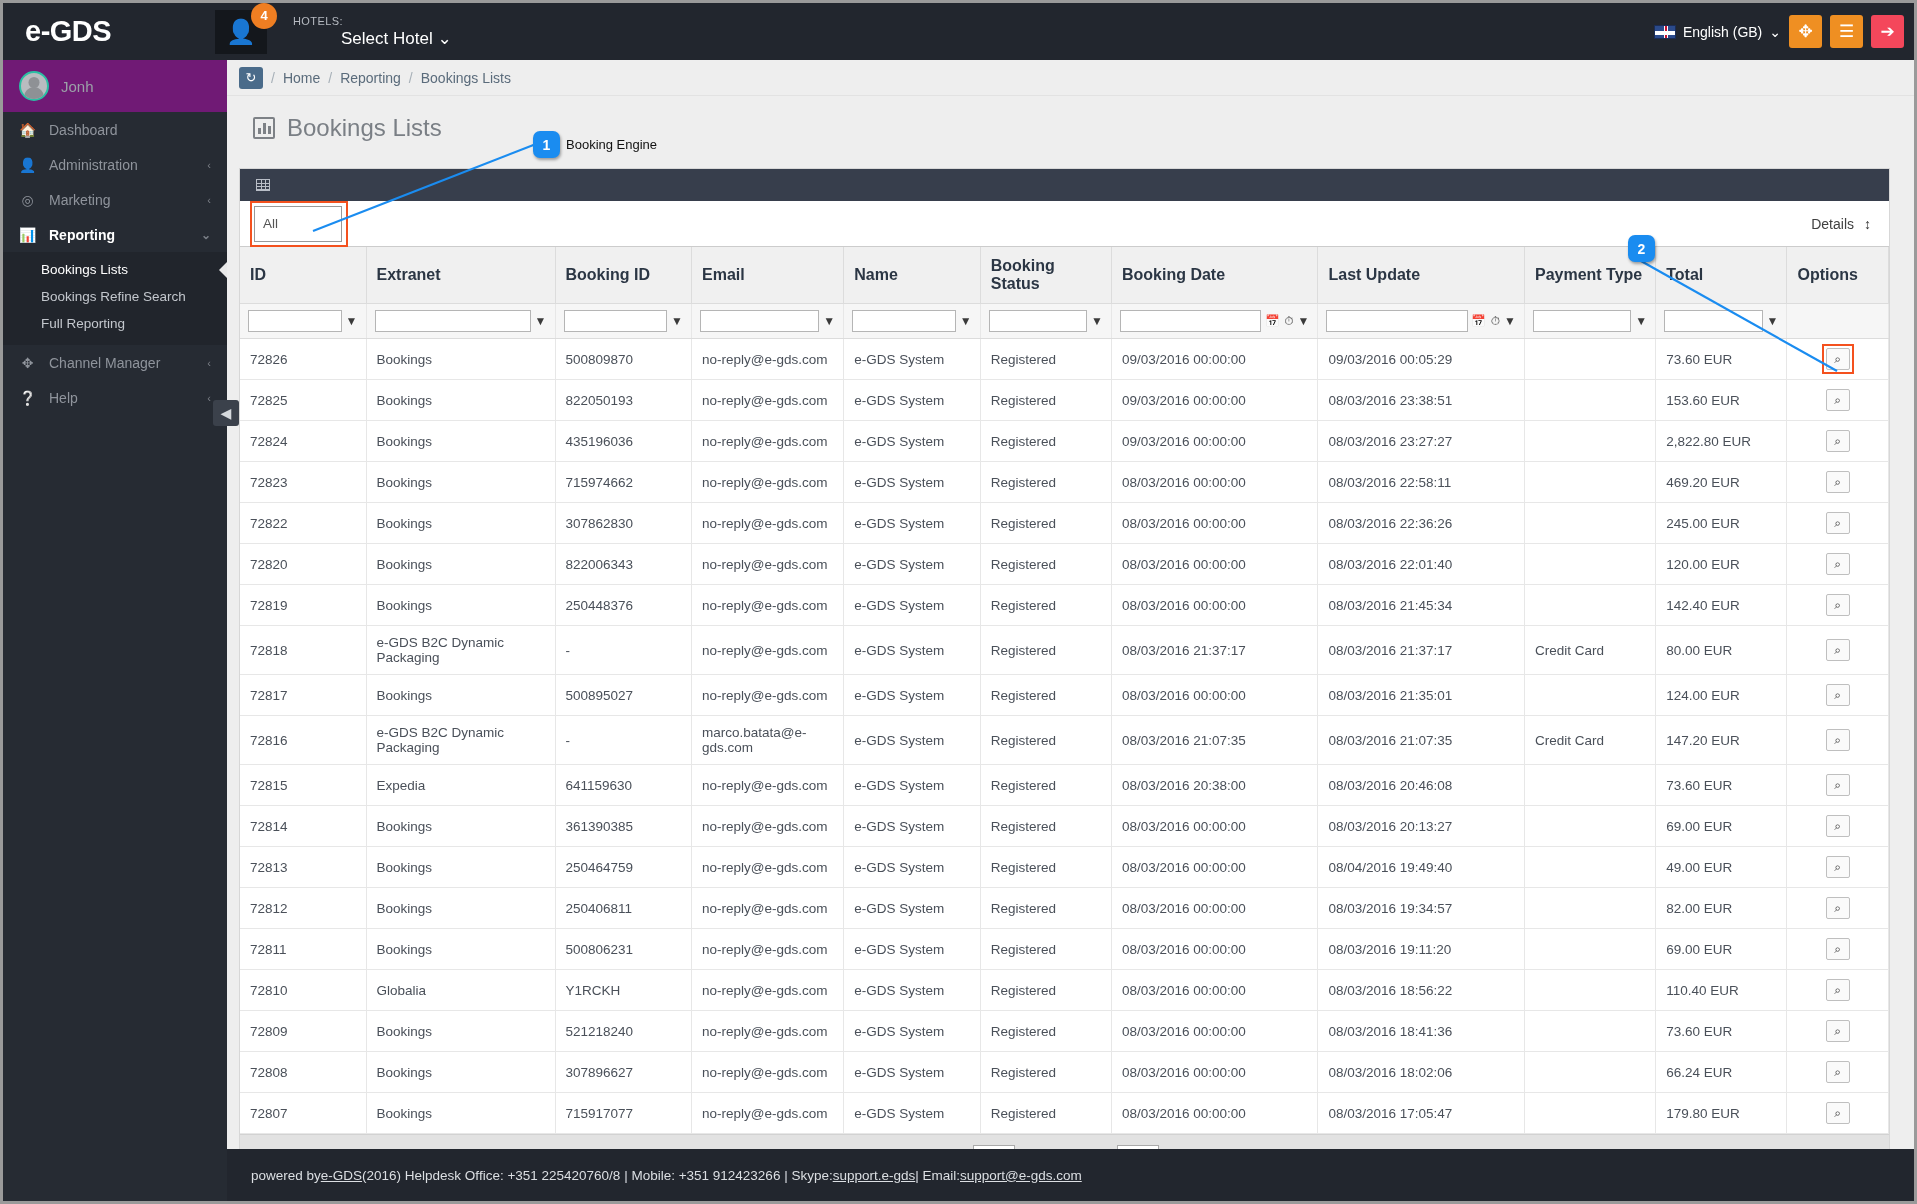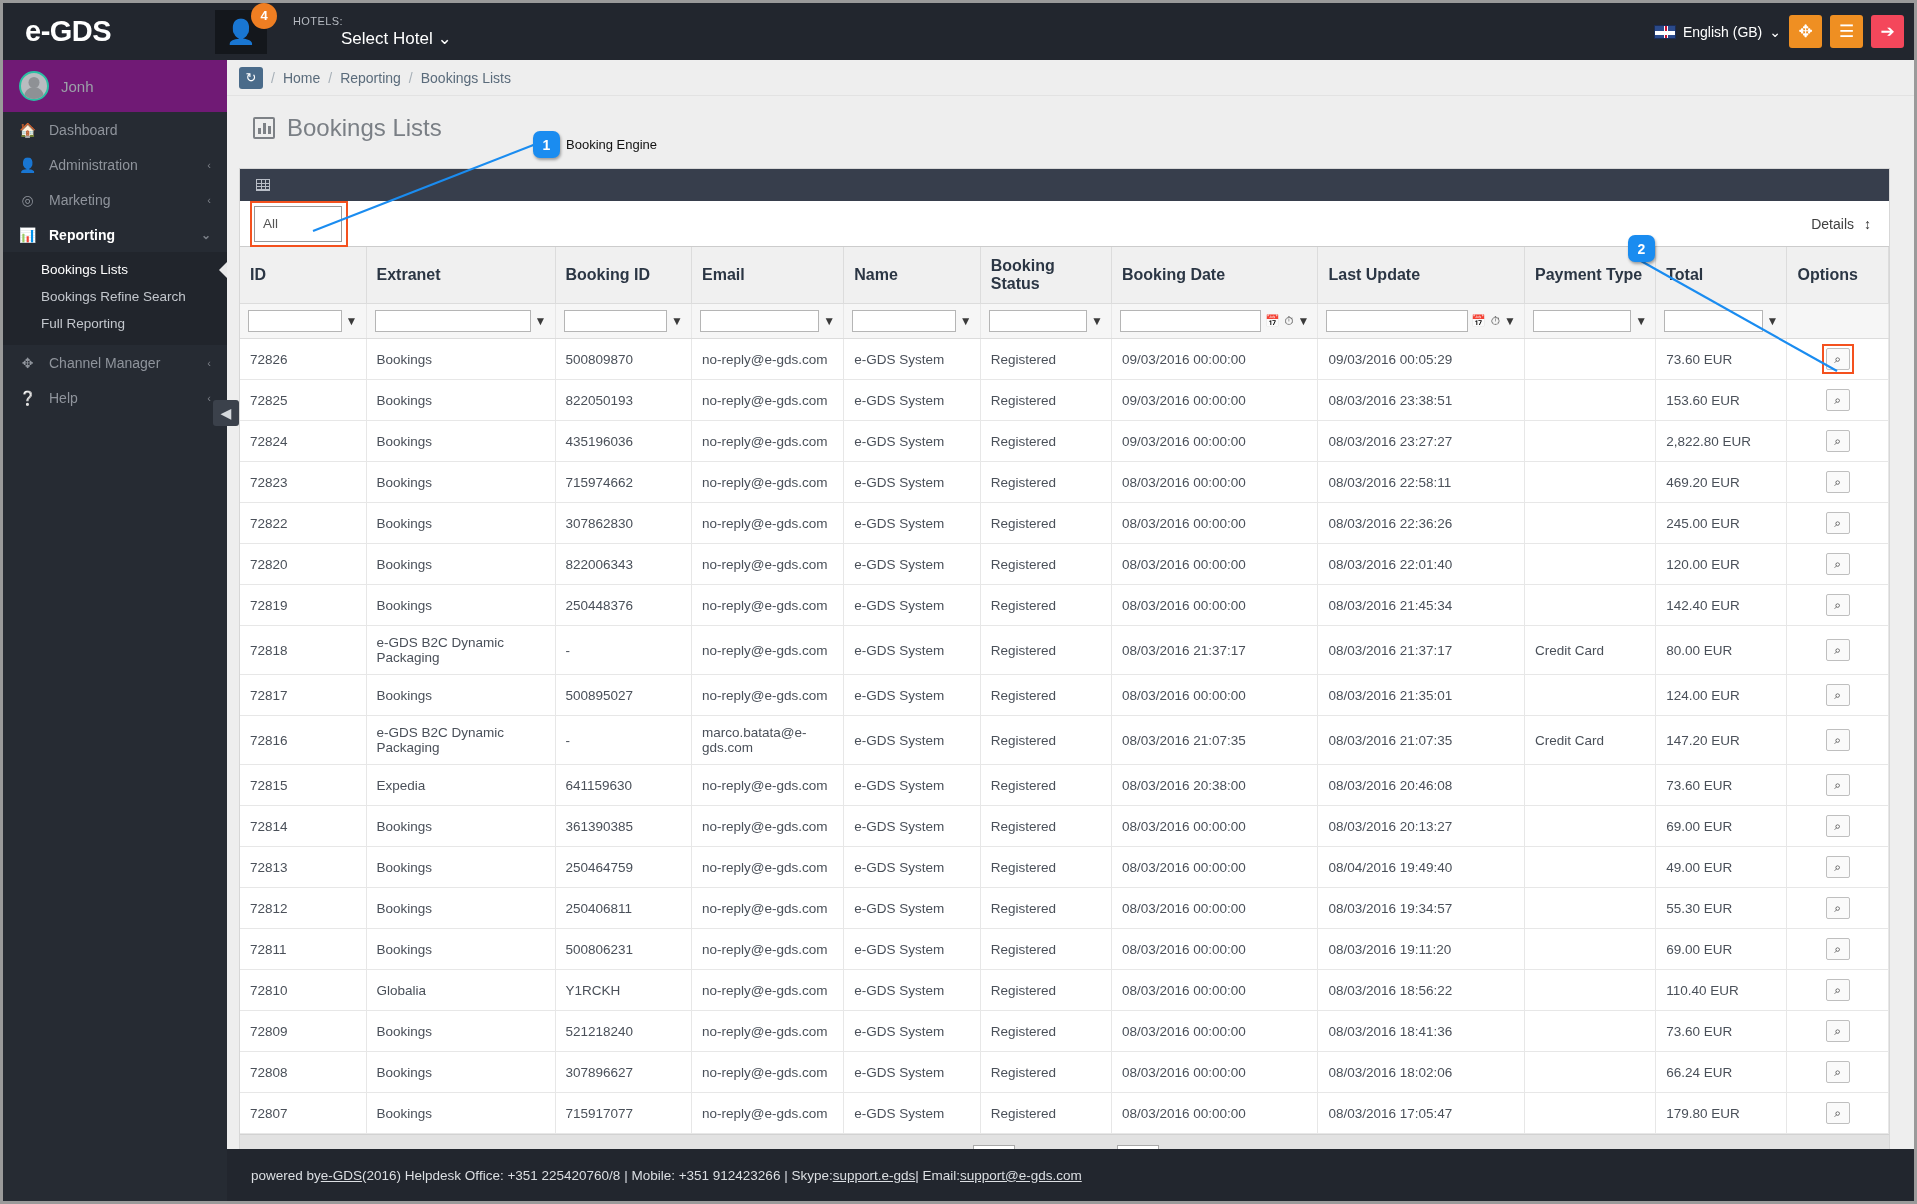--- a/index.html
+++ b/index.html
@@ -651,21 +651,21 @@
             <tr>
               <td>72812</td>
               <td>Bookings</td>
               <td>250406811</td>
               <td>no-reply@e-gds.com</td>
               <td>e-GDS System</td>
               <td>Registered</td>
               <td>08/03/2016 00:00:00</td>
               <td>08/03/2016 19:34:57</td>
               <td></td>
-              <td>55.30 EUR</td>
+              <td>82.00 EUR</td>
               <td class="opt-cell"><span class="opt-btn-wrap"><span class="opt-btn">⌕</span></span></td>
             </tr>
             <tr>
               <td>72811</td>
               <td>Bookings</td>
               <td>500806231</td>
               <td>no-reply@e-gds.com</td>
               <td>e-GDS System</td>
               <td>Registered</td>
               <td>08/03/2016 00:00:00</td>

